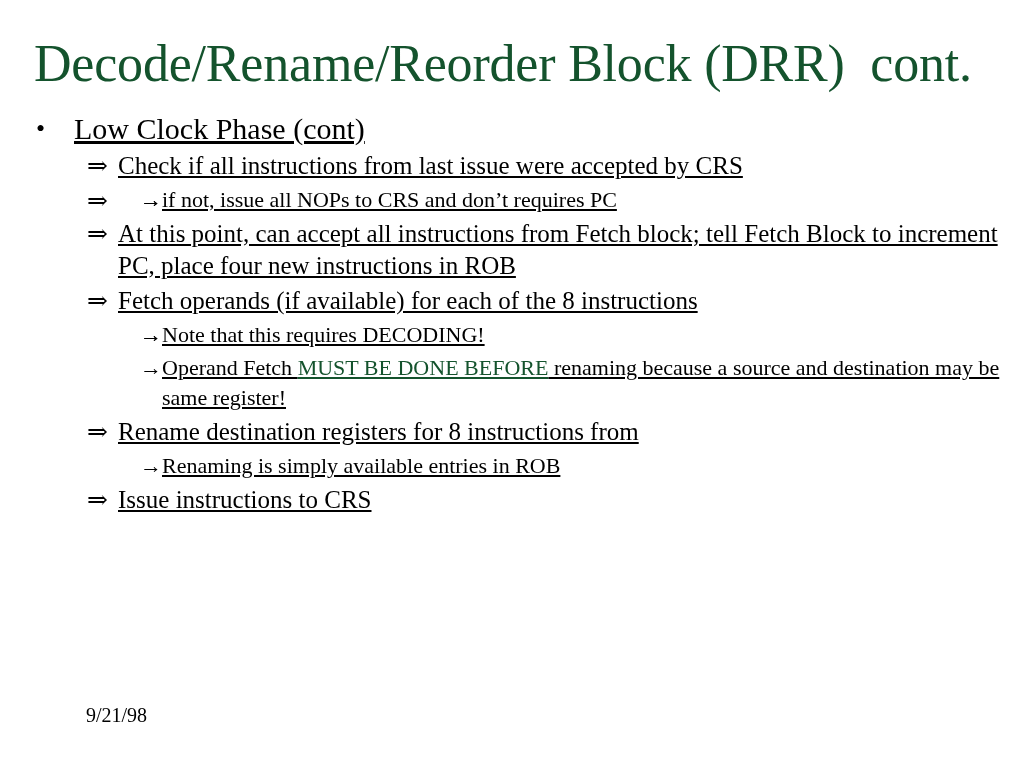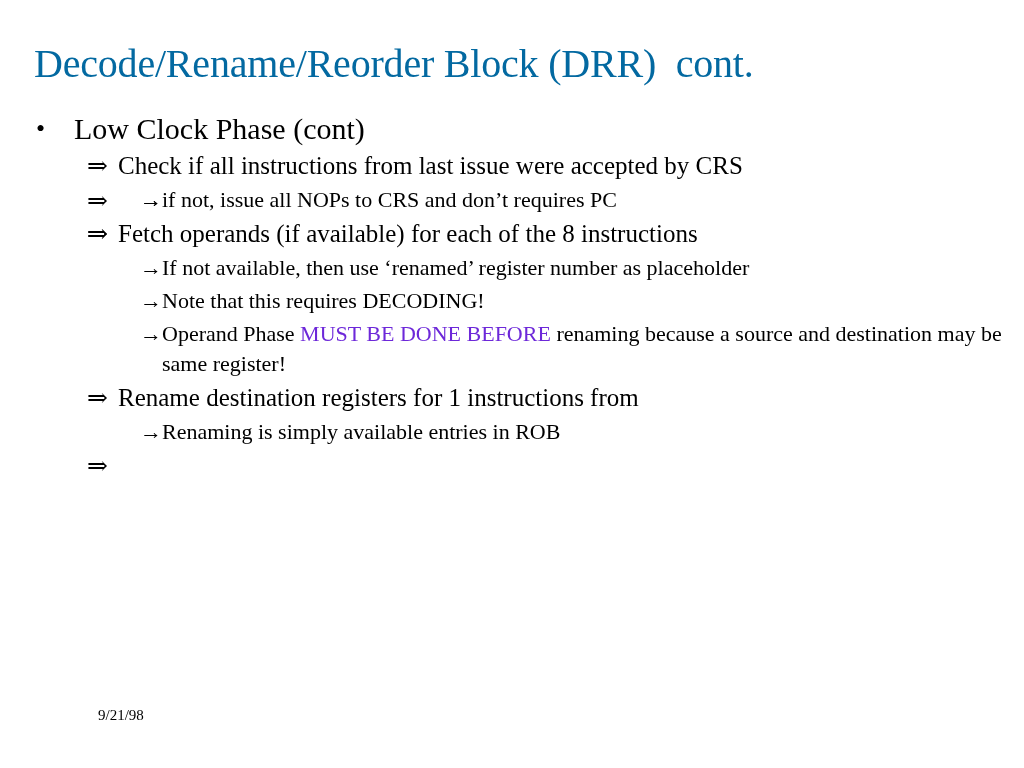--- a/index.html
+++ b/index.html
@@ -22,24 +22,24 @@
     background: #ffffff;
   }
 
   
   .slide-title {
     position: absolute;
     left: 34px;
     top: 40px;
     width: 956px;
     font-family: "Liberation Serif", "DejaVu Serif", serif;
-    font-size: 40px;
+    font-size: 52px;
     line-height: 48px;
     font-weight: normal;
-    color: #0369a1;
+    color: #14532d;
     white-space: pre;
     letter-spacing: -0.2px;
   }
 
   
   .body-block {
     position: absolute;
     left: 0;
     top: 110px;
     width: 1024px;
@@ -90,29 +90,29 @@
     margin-bottom: 3px;
   }
   .lvl3 .marker {
     position: absolute;
     left: 140px;
     top: 0;
     font-size: 22px;
     line-height: 30px;
   }
 
-  .txt { display: inline; }
-  .hl  { color: #6d28d9; }
+  .txt { display: inline; text-decoration: underline; }
+  .hl  { color: #14532d; }
 
   
   .footer-date {
     position: absolute;
-    left: 98px;
+    left: 86px;
     top: 705px;
-    font-size: 15px;
+    font-size: 20px;
     line-height: 20px;
     font-family: "Liberation Serif", "DejaVu Serif", serif;
     color: #000000;
   }
 </style>
 </head>
 <body>
 
 <div class="slide">
 
@@ -138,53 +138,54 @@
       <span class="marker">⇒</span>
     </div>
 
     <div class="line lvl3">
       <span class="marker">→</span>
       <span class="txt">if not, issue all NOPs to CRS and don’t requires PC</span>
     </div>
 
     <div class="line lvl2">
       <span class="marker">⇒</span>
+      <span class="txt">At this point, can accept all instructions from Fetch block; tell Fetch Block to increment PC, place four new instructions in ROB</span>
     </div>
 
     <div class="line lvl2">
       <span class="marker">⇒</span>
       <span class="txt">Fetch operands (if available) for each of the 8 instructions</span>
     </div>
 
     <div class="line lvl3">
       <span class="marker">→</span>
-      <span class="txt">If not available, then use ‘renamed’ register number as placeholder</span>
     </div>
 
     <div class="line lvl3">
       <span class="marker">→</span>
       <span class="txt">Note that this requires DECODING!</span>
     </div>
 
     <div class="line lvl3">
       <span class="marker">→</span>
-      <span class="txt">Operand Phase </span><span class="txt hl">MUST BE DONE BEFORE</span><span class="txt"> renaming because a source and destination may be same register!</span>
+      <span class="txt">Operand Fetch </span><span class="txt hl">MUST BE DONE BEFORE</span><span class="txt"> renaming because a source and destination may be same register!</span>
     </div>
 
     <div class="line lvl2">
       <span class="marker">⇒</span>
-      <span class="txt">Rename destination registers for 1 instructions from</span>
+      <span class="txt">Rename destination registers for 8 instructions from</span>
     </div>
 
     <div class="line lvl3">
       <span class="marker">→</span>
       <span class="txt">Renaming is simply available entries in ROB</span>
     </div>
 
     <div class="line lvl2">
       <span class="marker">⇒</span>
+      <span class="txt">Issue instructions to CRS</span>
     </div>
 
   </div>
 
   <div class="footer-date">9/21/98</div>
 
 </div>
 
 </body></html>

